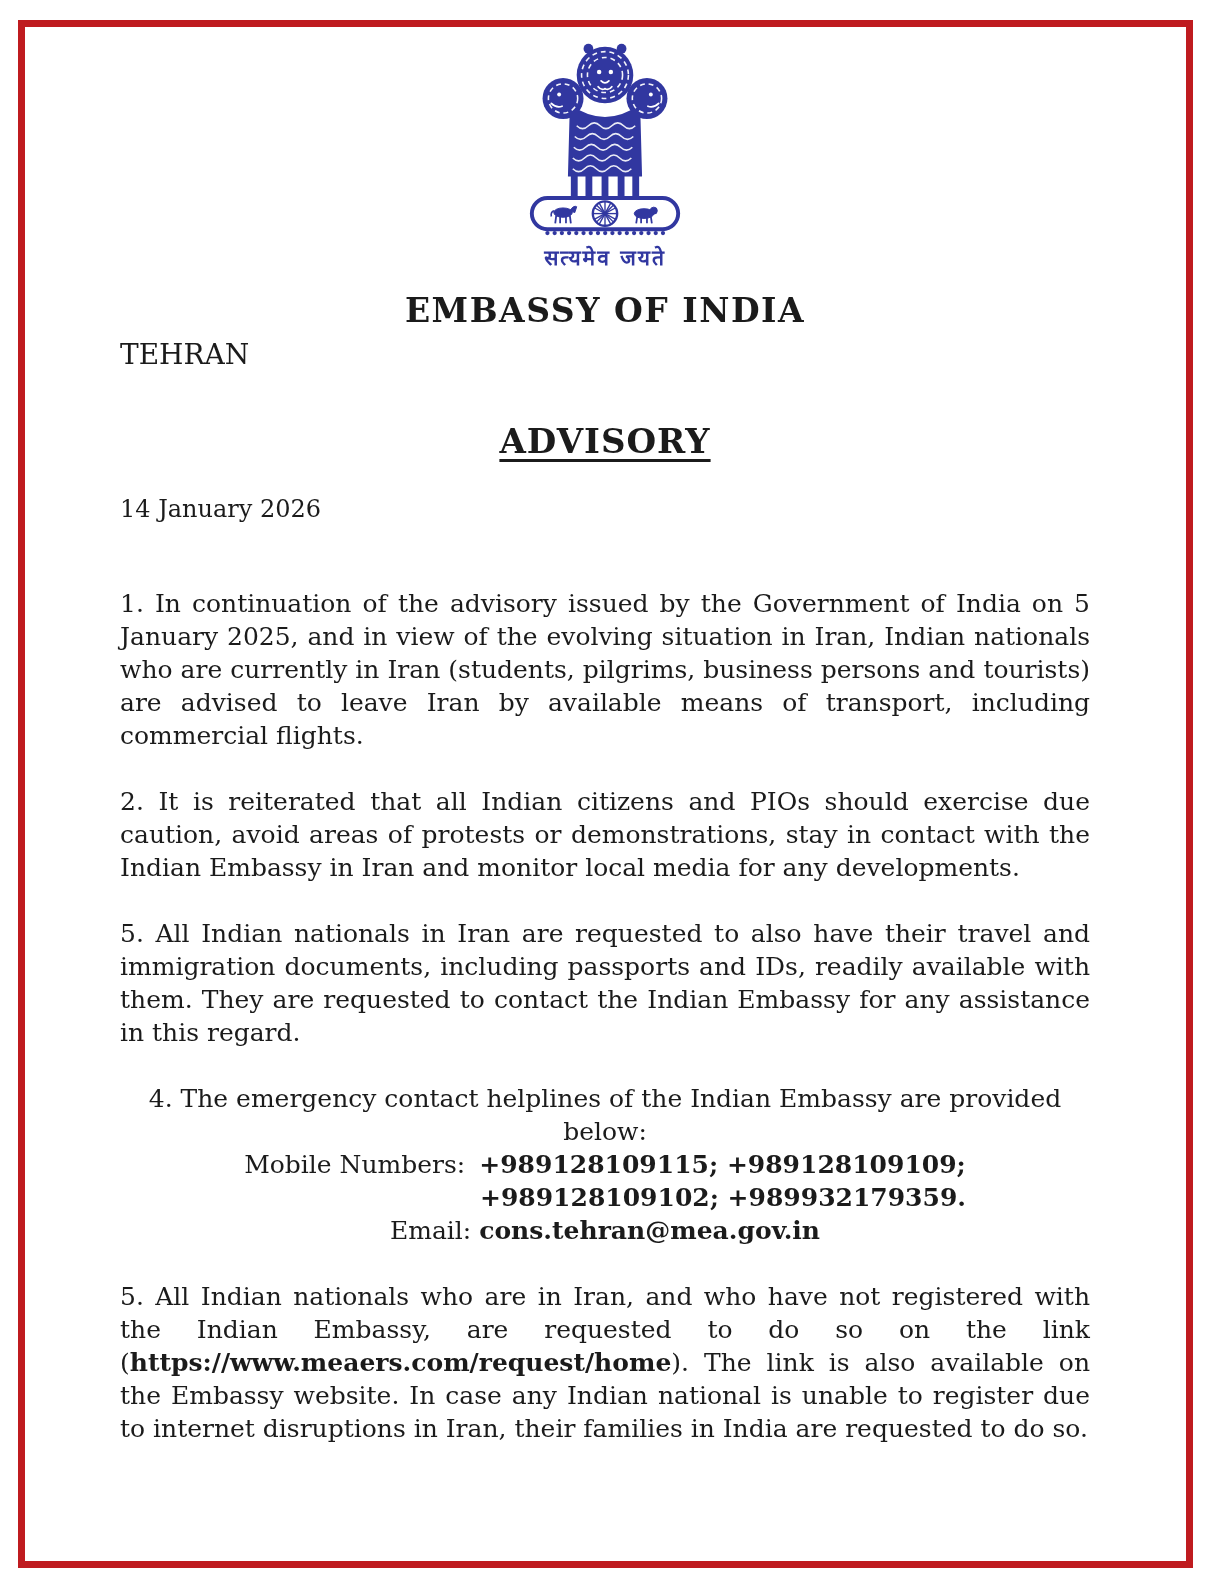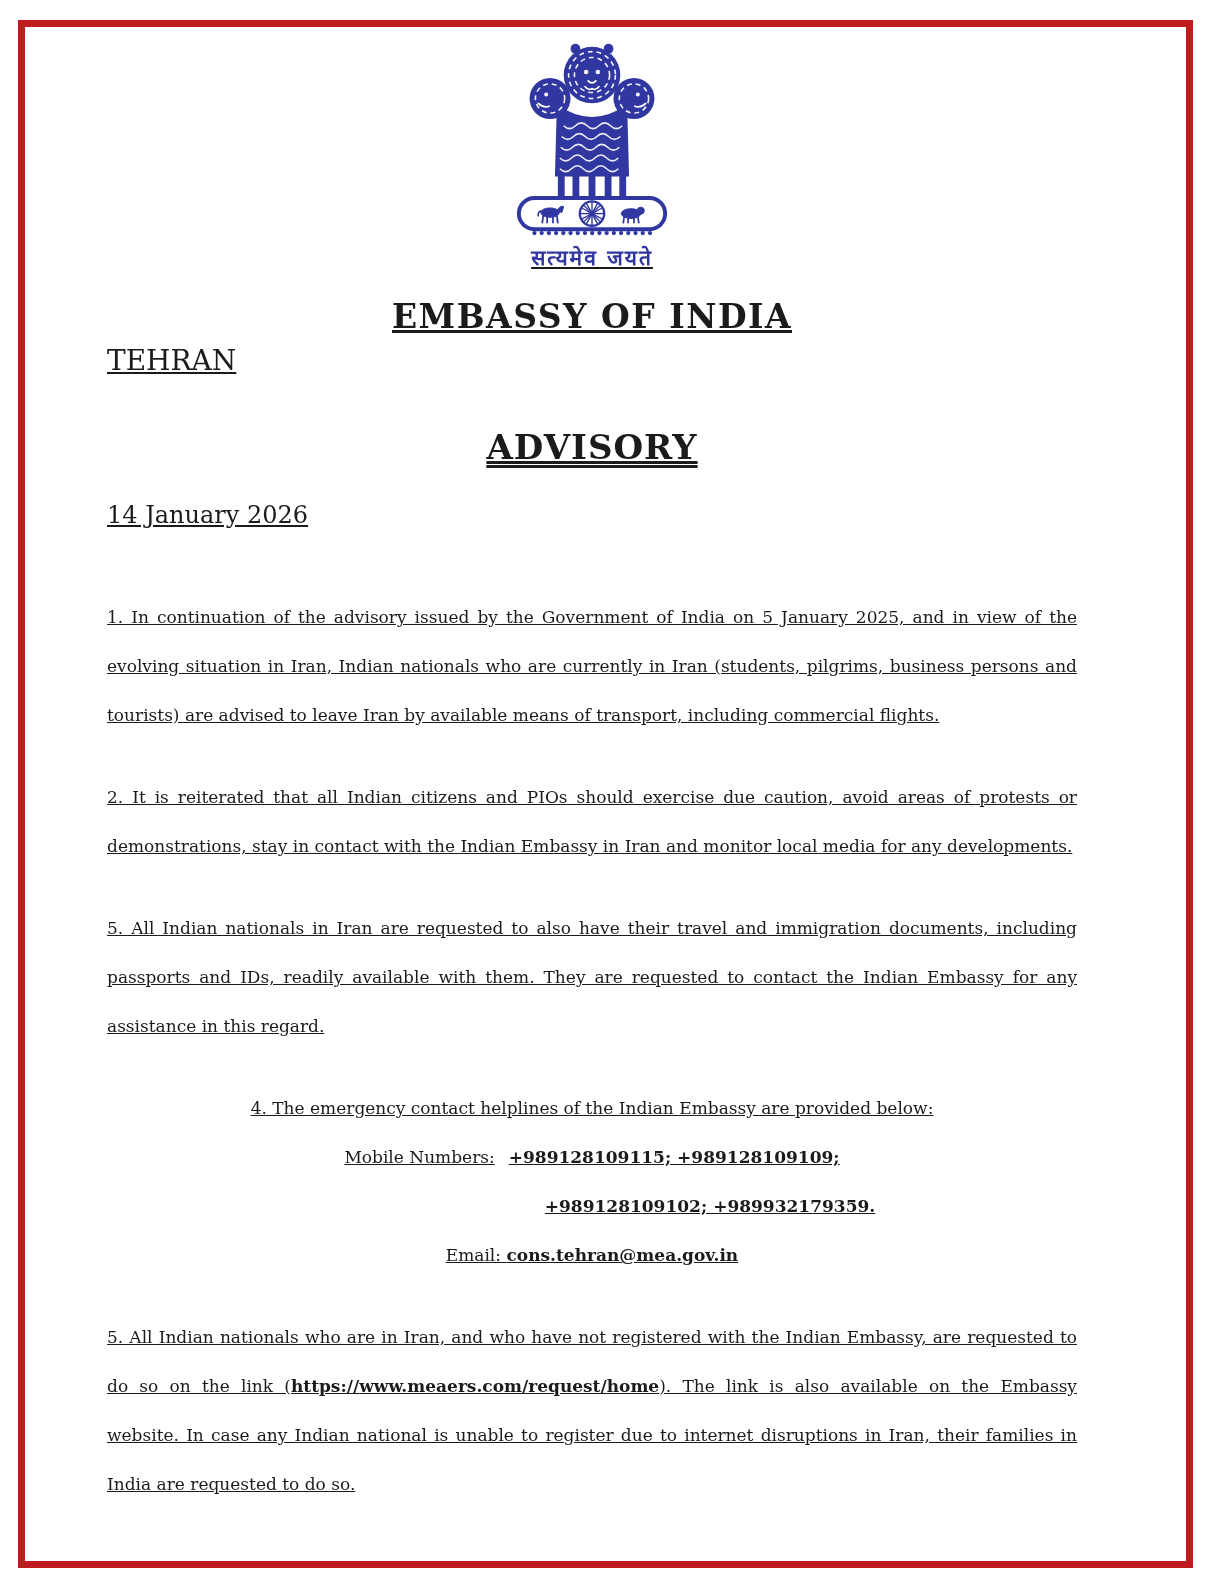--- a/index.html
+++ b/index.html
@@ -13,41 +13,40 @@
   }
   .page-border {
     position: absolute;
     left: 18px; top: 20px;
     width: 1175px; height: 1548px;
     border: 7px solid #bf1b1f;
     pointer-events: none;
   }
   .content {
     position: absolute;
-    left: 107px; top: 0;
+    left: 120px; top: 0;
     width: 970px;
-    text-decoration: underline;
   }
   .emblem-wrap { text-align: center; padding-top: 36px; }
   .emblem-svg { display: inline-block; }
   .motto {
     text-align: center;
     color: #3137a0;
     font-size: 21px;
     font-weight: bold;
     letter-spacing: 2px;
     margin-top: 2px;
     font-family: "DejaVu Sans", sans-serif;
   }
   .org-name {
     text-align: center;
     font-size: 33px;
     font-weight: bold;
     letter-spacing: 1.5px;
-    margin-top: 26px;
+    margin-top: 20px;
   }
   .org-city {
     text-align: left;
     font-size: 28px;
     margin-top: 8px;
   }
   .doc-title {
     text-align: center;
     font-size: 34px;
     font-weight: bold;
@@ -56,21 +55,21 @@
     text-decoration: underline;
     text-decoration-thickness: 3px;
     text-underline-offset: 6px;
   }
   .doc-date {
     text-align: left;
     font-size: 24px;
     margin-top: 34px;
     padding-right: 0px;
   }
-  .body-text { margin-top: 64px; font-size: 17px; line-height: 49px; }
+  .body-text { margin-top: 64px; font-size: 25px; line-height: 33px; }
   .para {
     text-align: justify;
     margin-bottom: 33px;
   }
   .para:last-child { margin-bottom: 10px; }
   .contact-block { margin-bottom: 33px; }
   .contact-line { text-align: center; }
   .bold { font-weight: bold; }
   .num-gap { margin-left: 14px; margin-top: 14px; }
   .num-indent { padding-left: 236px; }

